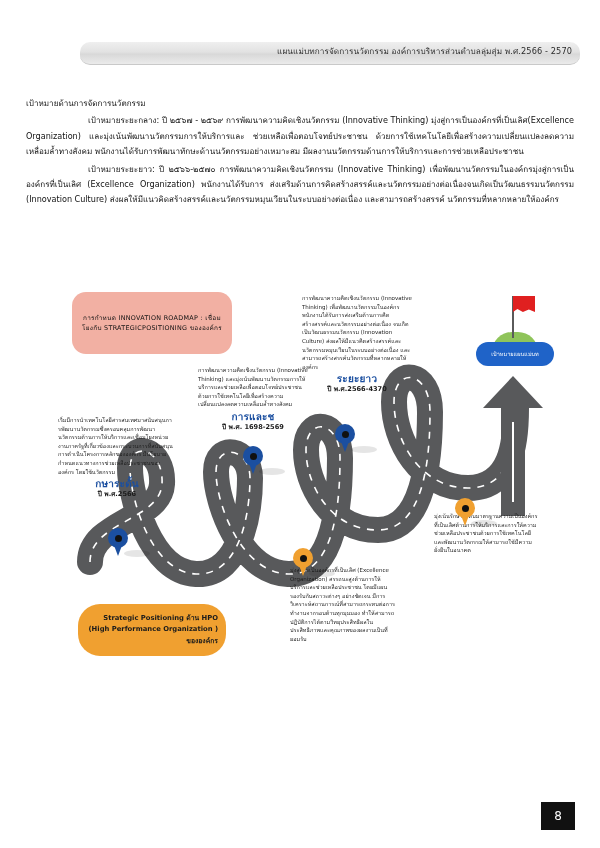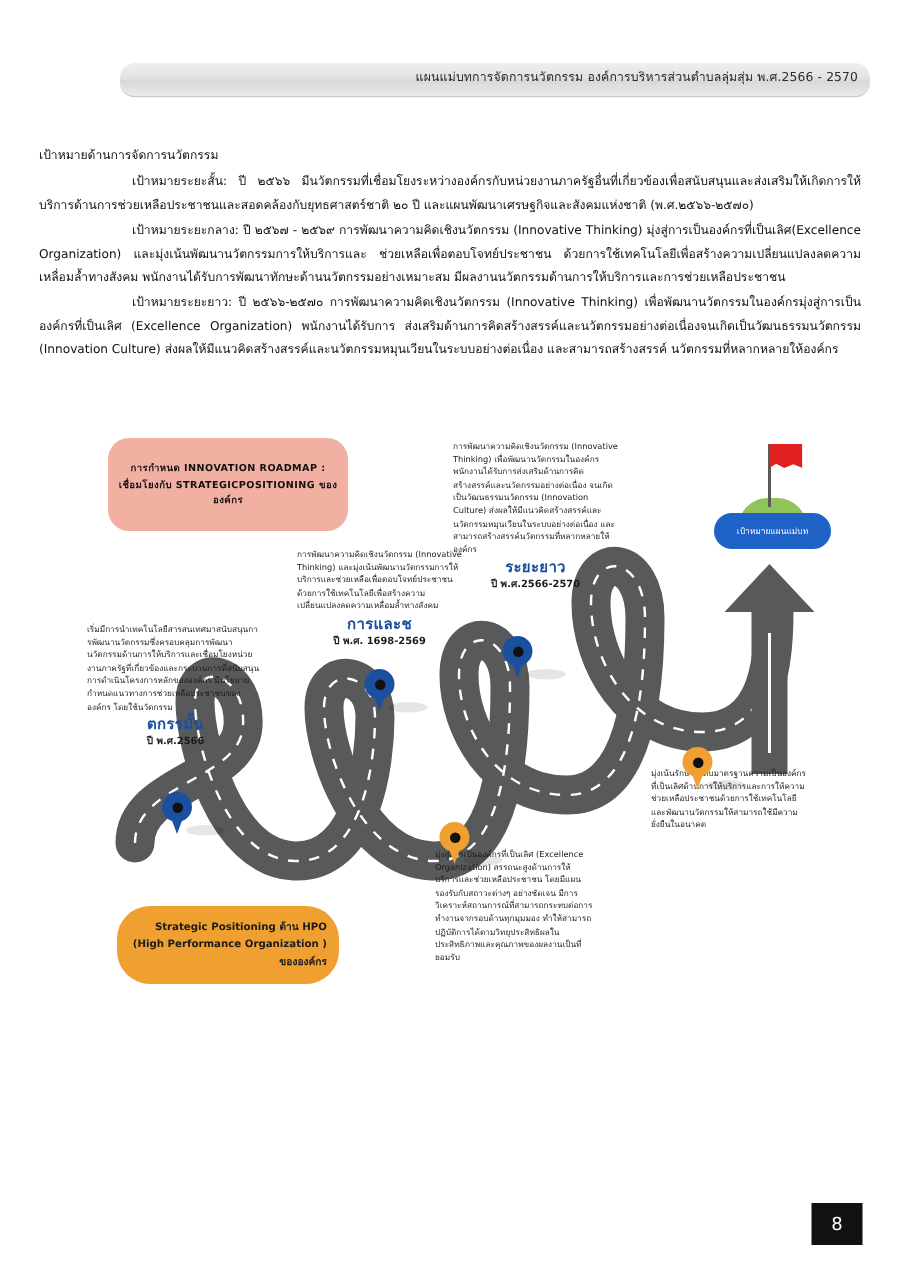--- a/index.html
+++ b/index.html
@@ -22,34 +22,34 @@
     font-size:8.2px;color:#2b2b2b;white-space:nowrap;
     letter-spacing:.1px;
   }
 
   
   .body-wrap{position:absolute;left:26px;top:96px;width:548px;}
   .para{
     font-size:8.1px;line-height:15.4px;color:#101010;
     text-align:justify;margin:0 0 2px 0;
   }
-  .ind-1{text-indent:0;}
+  .ind-1{text-indent:0;font-family:Liberation Mono, monospace;}
   .ind-2{text-indent:62px;}
 
   
   .figure{position:absolute;left:0;top:272px;width:600px;height:420px;}
 
   
   .pink-box{
     position:absolute;left:72px;top:20px;width:160px;height:62px;
     background:#f2b0a3;border-radius:14px;
     display:flex;align-items:center;justify-content:center;
     text-align:center;padding:0 6px;box-sizing:border-box;
   }
-  .pink-box .t{font-size:6.4px;line-height:10.5px;color:#111;font-weight:bold;letter-spacing:.3px;}
+  .pink-box .t{font-size:6.4px;line-height:10.5px;color:#111;font-weight:normal;letter-spacing:.3px;}
 
   
   .orange-box{
     position:absolute;left:78px;top:332px;width:148px;height:52px;
     background:#f0a030;border-radius:22px;
     display:flex;align-items:center;justify-content:center;
     text-align:center;padding:0 8px;box-sizing:border-box;
   }
   .orange-box .t{font-size:6.8px;line-height:11.5px;color:#1b1b1b;font-weight:bold;text-align:right;}
 
@@ -125,21 +125,20 @@
 </style>
 </head>
 <body>
 
 <div class="header-band">
   <div class="header-title">แผนแม่บทการจัดการนวัตกรรม องค์การบริหารส่วนตำบลลุ่มสุ่ม พ.ศ.2566 - 2570</div>
 </div>
 
 <div class="body-wrap">
   <p class="para ind-1">เป้าหมายด้านการจัดการนวัตกรรม</p>
-  <p class="para ind-2">เป้าหมายระยะสั้น: ปี ๒๕๖๖   มีนวัตกรรมที่เชื่อมโยงระหว่างองค์กรกับหน่วยงานภาครัฐอื่นที่เกี่ยวข้องเพื่อสนับสนุนและส่งเสริมให้เกิดการให้บริการด้านการช่วยเหลือประชาชนและสอดคล้องกับยุทธศาสตร์ชาติ ๒๐ ปี และแผนพัฒนาเศรษฐกิจและสังคมแห่งชาติ (พ.ศ.๒๕๖๖-๒๕๗๐)</p>
   <p class="para ind-2">เป้าหมายระยะกลาง: ปี ๒๕๖๗ - ๒๕๖๙  การพัฒนาความคิดเชิงนวัตกรรม (Innovative Thinking) มุ่งสู่การเป็นองค์กรที่เป็นเลิศ(Excellence Organization) และมุ่งเน้นพัฒนานวัตกรรมการให้บริการและ ช่วยเหลือเพื่อตอบโจทย์ประชาชน  ด้วยการใช้เทคโนโลยีเพื่อสร้างความเปลี่ยนแปลงลดความเหลื่อมล้ำทางสังคม พนักงานได้รับการพัฒนาทักษะด้านนวัตกรรมอย่างเหมาะสม มีผลงานนวัตกรรมด้านการให้บริการและการช่วยเหลือประชาชน</p>
   <p class="para ind-2">เป้าหมายระยะยาว: ปี ๒๕๖๖-๒๕๗๐ การพัฒนาความคิดเชิงนวัตกรรม (Innovative Thinking) เพื่อพัฒนานวัตกรรมในองค์กรมุ่งสู่การเป็นองค์กรที่เป็นเลิศ (Excellence Organization) พนักงานได้รับการ ส่งเสริมด้านการคิดสร้างสรรค์และนวัตกรรมอย่างต่อเนื่องจนเกิดเป็นวัฒนธรรมนวัตกรรม  (Innovation Culture) ส่งผลให้มีแนวคิดสร้างสรรค์และนวัตกรรมหมุนเวียนในระบบอย่างต่อเนื่อง และสามารถสร้างสรรค์ นวัตกรรมที่หลากหลายให้องค์กร</p>
 </div>
 
 <div class="figure">
 
   <svg class="road-svg" viewBox="0 0 600 420">
     <defs>
       <filter id="sh" x="-30%" y="-30%" width="170%" height="170%">
         <feGaussianBlur stdDeviation="3"></feGaussianBlur>
@@ -192,38 +191,38 @@
     <span class="t">การกำหนด INNOVATION ROADMAP : เชื่อมโยงกับ STRATEGICPOSITIONING ขององค์กร</span>
   </div>
 
   <div class="orange-box">
     <span class="t">Strategic Positioning ด้าน HPO (High Performance Organization ) ขององค์กร</span>
   </div>
 
   <div class="tb tb-1">
     <div>เริ่มมีการนำเทคโนโลยีสารสนเทศมาสนับสนุนการพัฒนานวัตกรรมซึ่งครอบคลุมการพัฒนานวัตกรรมด้านการให้บริการและเชื่อมโยงหน่วยงานภาครัฐที่เกี่ยวข้องและกระบวนการที่สนับสนุนการดำเนินโครงการหลักขององค์กร มีนโยบายกำหนดแนวทางการช่วยเหลือประชาชนขององค์กร โดยใช้นวัตกรรม</div>
     <div class="stage">
-      <div class="nm">ตกรรมั้น</div>
+      <div class="nm">กษาระดั้น</div>
       <div class="yr">ปี พ.ศ.2566</div>
     </div>
   </div>
 
   <div class="tb tb-2">
     <div>การพัฒนาความคิดเชิงนวัตกรรม (Innovative Thinking) และมุ่งเน้นพัฒนานวัตกรรมการให้บริการและช่วยเหลือเพื่อตอบโจทย์ประชาชน ด้วยการใช้เทคโนโลยีเพื่อสร้างความเปลี่ยนแปลงลดความเหลื่อมล้ำทางสังคม</div>
     <div class="stage">
       <div class="nm">การและช</div>
       <div class="yr">ปี พ.ศ. 1698-2569</div>
     </div>
   </div>
 
   <div class="tb tb-3">
     <div>การพัฒนาความคิดเชิงนวัตกรรม (Innovative Thinking) เพื่อพัฒนานวัตกรรมในองค์กร พนักงานได้รับการส่งเสริมด้านการคิดสร้างสรรค์และนวัตกรรมอย่างต่อเนื่อง จนเกิดเป็นวัฒนธรรมนวัตกรรม (Innovation Culture) ส่งผลให้มีแนวคิดสร้างสรรค์และนวัตกรรมหมุนเวียนในระบบอย่างต่อเนื่อง และสามารถสร้างสรรค์นวัตกรรมที่หลากหลายให้องค์กร</div>
     <div class="stage">
       <div class="nm">ระยะยาว</div>
-      <div class="yr">ปี พ.ศ.2566-2570</div>
+      <div class="yr">ปี พ.ศ.2566-4370</div>
     </div>
   </div>
 
   <div class="tb tb-4">
     <div>มุ่งสู่การเป็นองค์กรที่เป็นเลิศ (Excellence Organization) สรรถนะสูงด้านการให้บริการและช่วยเหลือประชาชน โดยมีแผนรองรับกับสถาวะต่างๆ อย่างชัดเจน มีการวิเคราะห์สถานการณ์ที่สามารถกระทบต่อการทำงานจากรอบด้านทุกมุมมอง ทำให้สามารถปฏิบัติการได้ตามวิทยุประสิทธิผลในประสิทธิภาพและคุณภาพของผลงานเป็นที่ยอมรับ</div>
   </div>
 
   <div class="tb tb-5">
     <div>มุ่งเน้นรักษาระดับมาตรฐานความเป็นองค์กรที่เป็นเลิศด้านการให้บริการและการให้ความช่วยเหลือประชาชนด้วยการใช้เทคโนโลยีและพัฒนานวัตกรรมให้สามารถใช้มีความยั่งยืนในอนาคต</div>
   </div>

